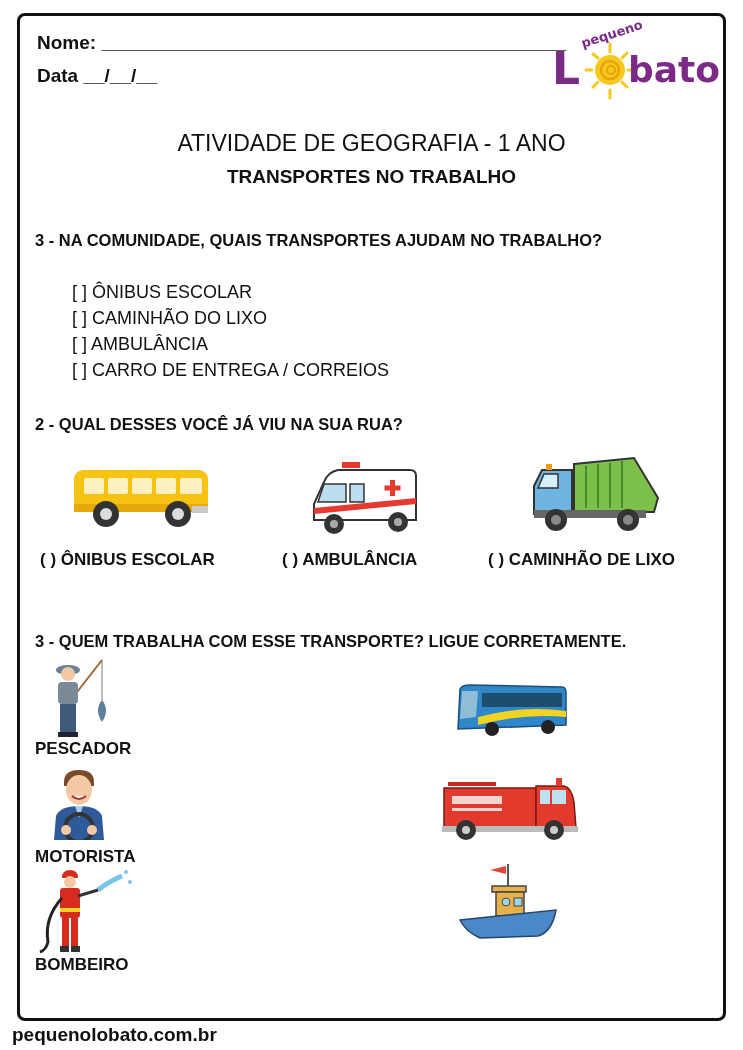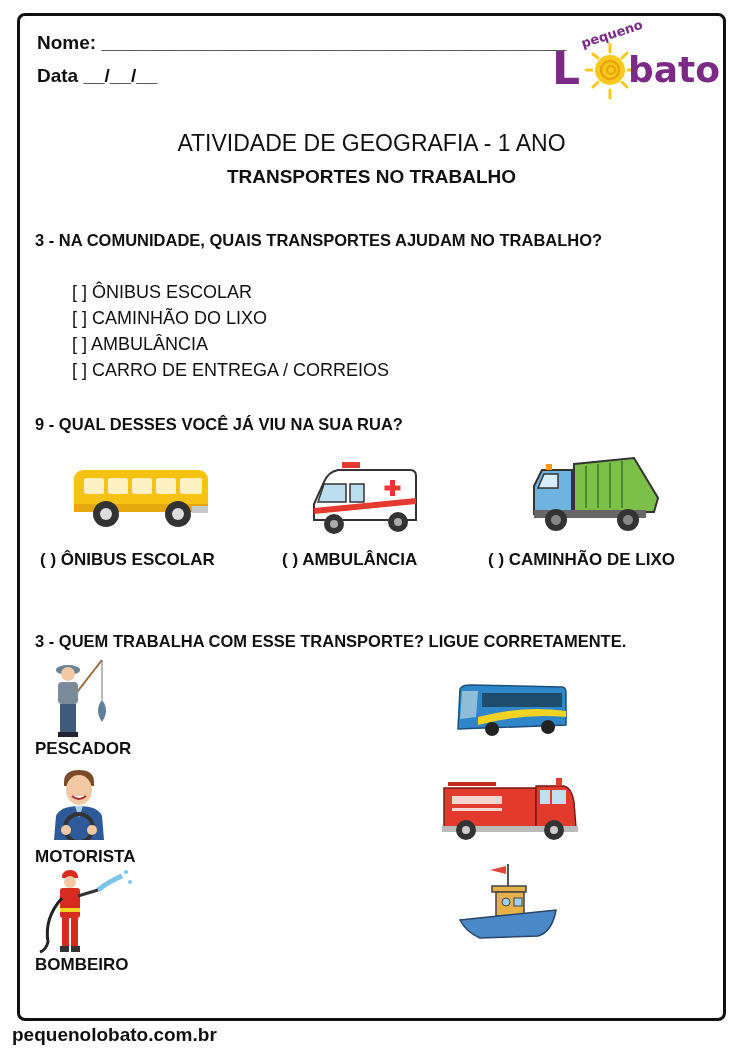--- a/index.html
+++ b/index.html
@@ -53,21 +53,21 @@
 
 <div class="abs title" style="top:130px;">ATIVIDADE DE GEOGRAFIA - 1 ANO</div>
 <div class="abs subtitle" style="top:166px;">TRANSPORTES NO TRABALHO</div>
 
 <div class="abs q" style="top:231px;">3 - NA COMUNIDADE, QUAIS TRANSPORTES AJUDAM NO TRABALHO?</div>
 <div class="abs opt" style="top:279px;">[  ] ÔNIBUS ESCOLAR</div>
 <div class="abs opt" style="top:305px;">[  ] CAMINHÃO DO LIXO</div>
 <div class="abs opt" style="top:331px;">[  ] AMBULÂNCIA</div>
 <div class="abs opt" style="top:357px;">[  ] CARRO DE ENTREGA / CORREIOS</div>
 
-<div class="abs q" style="top:415px;">9 - QUAL DESSES VOCÊ JÁ VIU NA SUA RUA?</div>
+<div class="abs q" style="top:415px;">2 - QUAL DESSES VOCÊ JÁ VIU NA SUA RUA?</div>
 
 <div class="abs" style="left:72px; top:468px;">
   <svg width="138" height="62" viewBox="0 0 138 62">
     <rect x="2" y="2" width="134" height="42" rx="9" fill="#f6c313"></rect>
     <rect x="2" y="36" width="134" height="8" fill="#e6a90d"></rect>
     <rect x="12" y="10" width="20" height="16" rx="2" fill="#fdf1c2"></rect>
     <rect x="36" y="10" width="20" height="16" rx="2" fill="#fdf1c2"></rect>
     <rect x="60" y="10" width="20" height="16" rx="2" fill="#fdf1c2"></rect>
     <rect x="84" y="10" width="20" height="16" rx="2" fill="#fdf1c2"></rect>
     <rect x="108" y="10" width="22" height="16" rx="2" fill="#fdf1c2"></rect>

